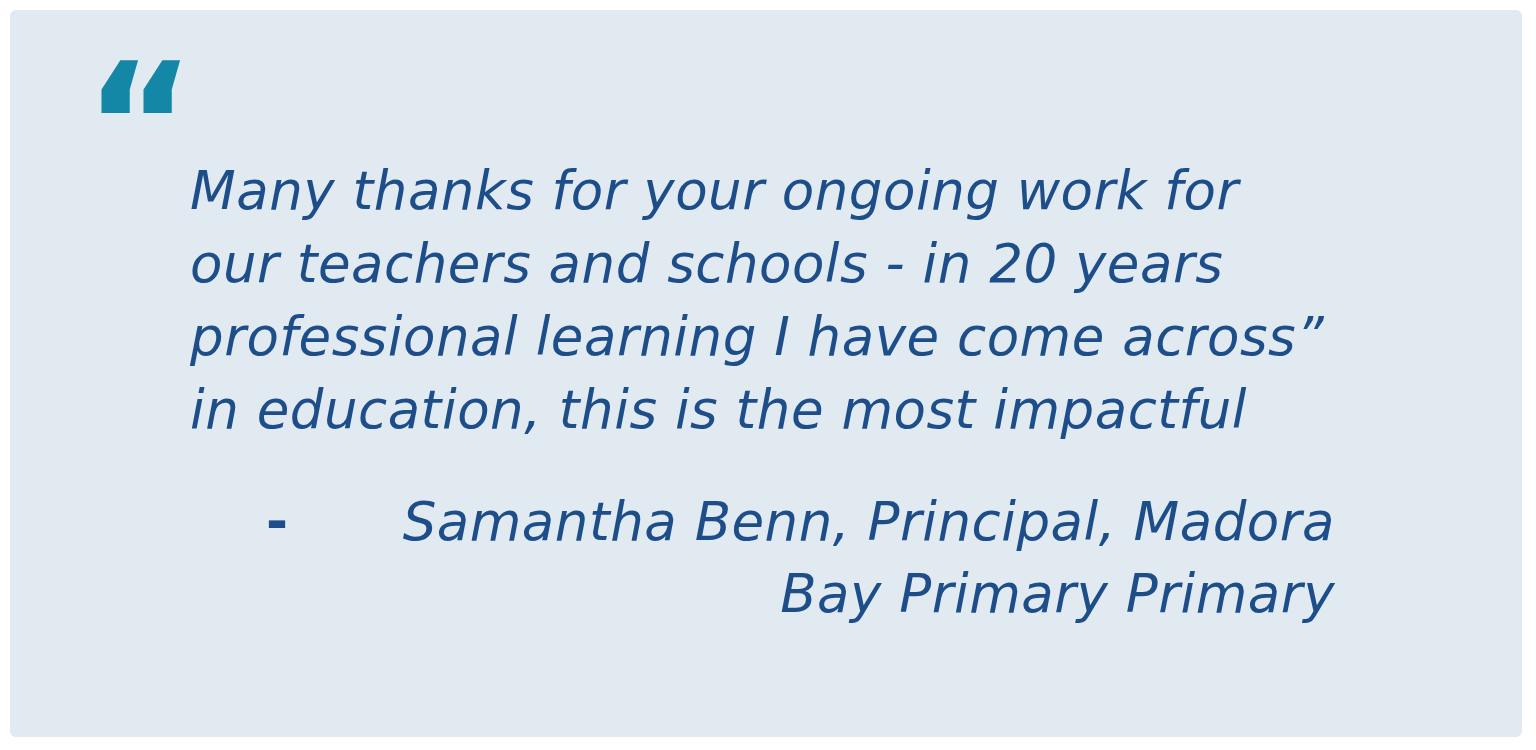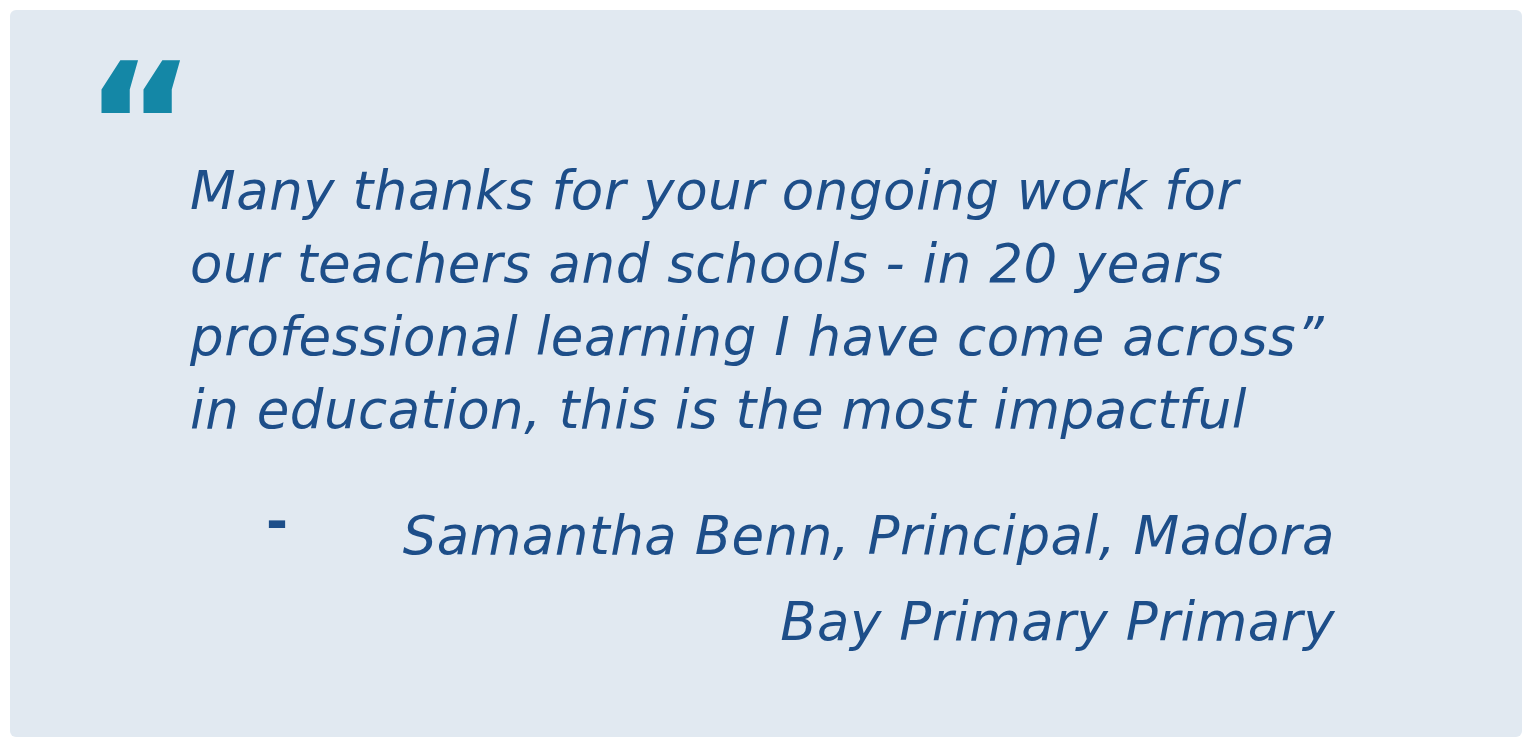--- a/index.html
+++ b/index.html
@@ -67,21 +67,21 @@
   .attribution-dash {
     margin-left: 76px;
     font-weight: bold;
     font-style: normal;
     flex: 0 0 auto;
   }
   .attribution-lines {
     flex: 1 1 auto;
     text-align: right;
   }
-  .attribution-line { white-space: nowrap; margin-top: 14px; }
+  .attribution-line { white-space: nowrap; }
 </style>
 </head>
 <body>
 
 <div class="canvas">
   <div class="panel">
     <div class="quote-icon">“</div>
 
     <div class="quote-text">
       <div class="quote-line">Many thanks for your ongoing work for</div>

